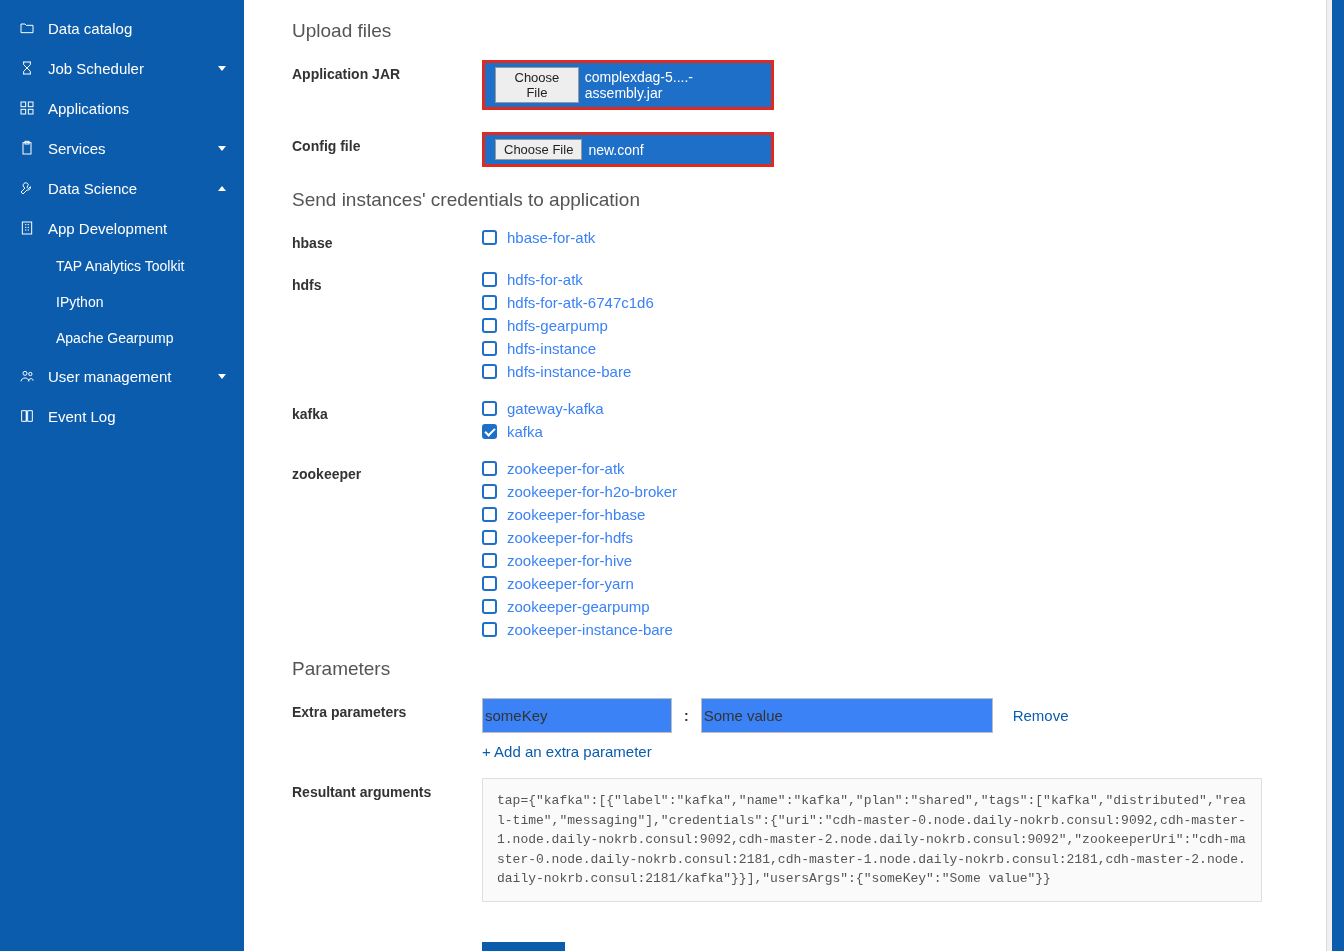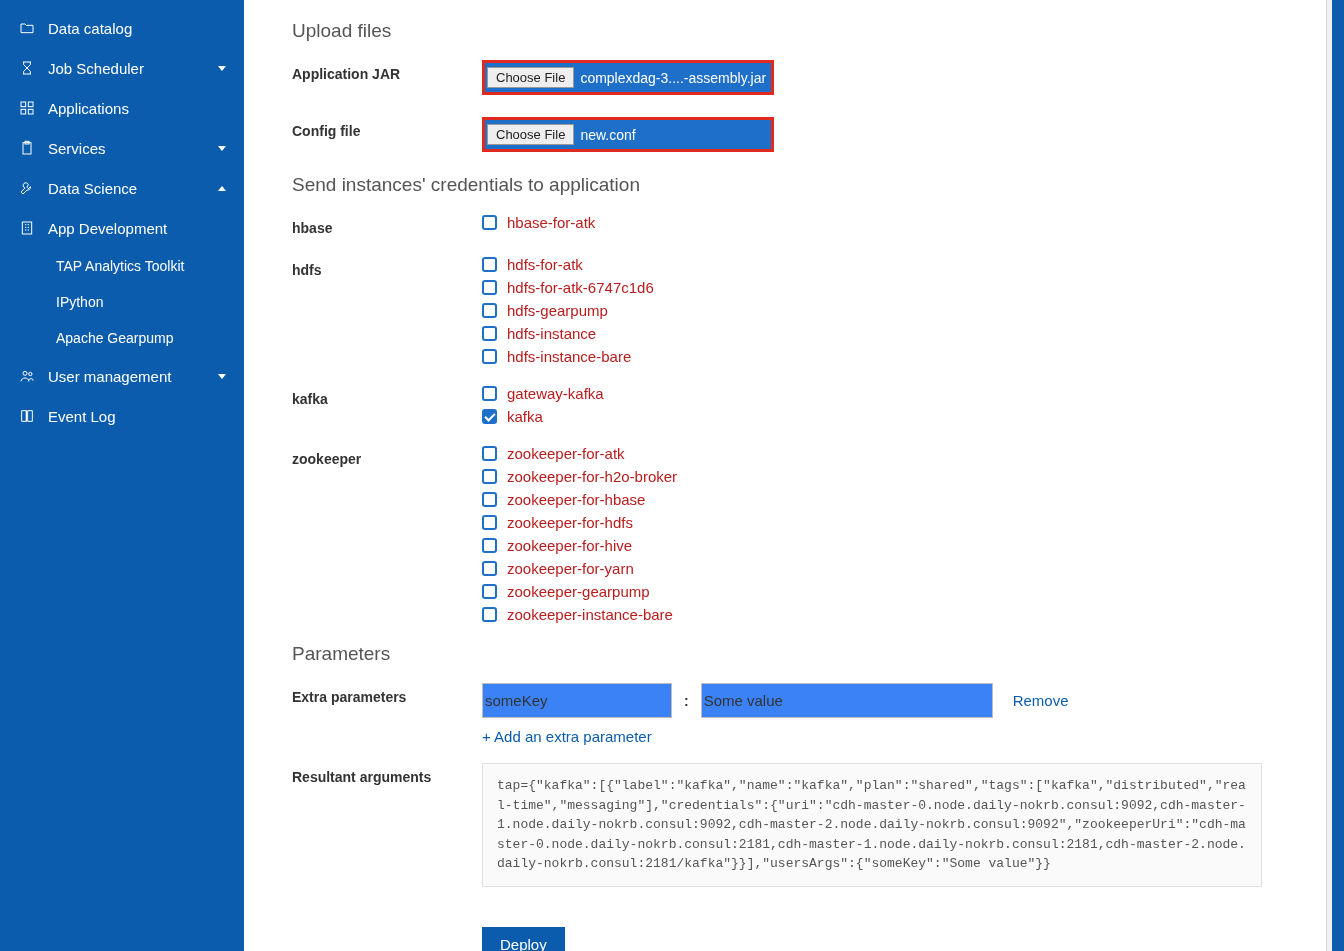--- a/index.html
+++ b/index.html
@@ -88,39 +88,39 @@
     color: #333;
     padding-top: 6px;
     flex-shrink:0;
   }
   .form-field { margin-left: 30px; flex:1; }
 
   .file-box {
     width: 292px;
     border: 3px solid #e12a1f;
     background: #1e6fc7;
-    padding: 4px 2px;
+    padding: 4px 10px;
     display:flex; align-items:center; gap:6px;
     color:#fff;
     font-size:14px;
   }
   .choose-btn {
     background:#eee;
     border:1px solid #999;
     color:#222;
     font-size:13px;
     padding:2px 8px;
     cursor:pointer;
   }
   .file-name { color:#fff; }
 
   .cred-options { display:flex; flex-direction:column; gap:6px; }
   .chk-row {
     display:flex; align-items:center; gap:10px;
-    font-size:15px; color:#b91c1c;
+    font-size:15px; color:#3b82f6;
   }
   .chk {
     width:15px;height:15px;border:2px solid #1e6fc7;border-radius:3px;
     display:inline-flex;align-items:center;justify-content:center;
     cursor:pointer; flex-shrink:0;
   }
   .chk.checked { background:#1e6fc7; }
   .chk.checked::after {
     content:""; width:4px;height:8px;border:solid #fff;border-width:0 2px 2px 0;
     transform:rotate(45deg); margin-top:-2px;
@@ -251,21 +251,21 @@
 <main class="main">
   <div class="content">
 
     <h3 class="section">Upload files</h3>
 
     <div class="form-row">
       <div class="form-label">Application JAR</div>
       <div class="form-field">
         <div class="file-box">
           <button class="choose-btn">Choose File</button>
-          <span class="file-name">complexdag-3....-assembly.jar</span>
+          <span class="file-name">complexdag-5....-assembly.jar</span>
         </div>
       </div>
     </div>
 
     <div class="form-row">
       <div class="form-label">Config file</div>
       <div class="form-field">
         <div class="file-box">
           <button class="choose-btn">Choose File</button>
           <span class="file-name">new.conf</span>

